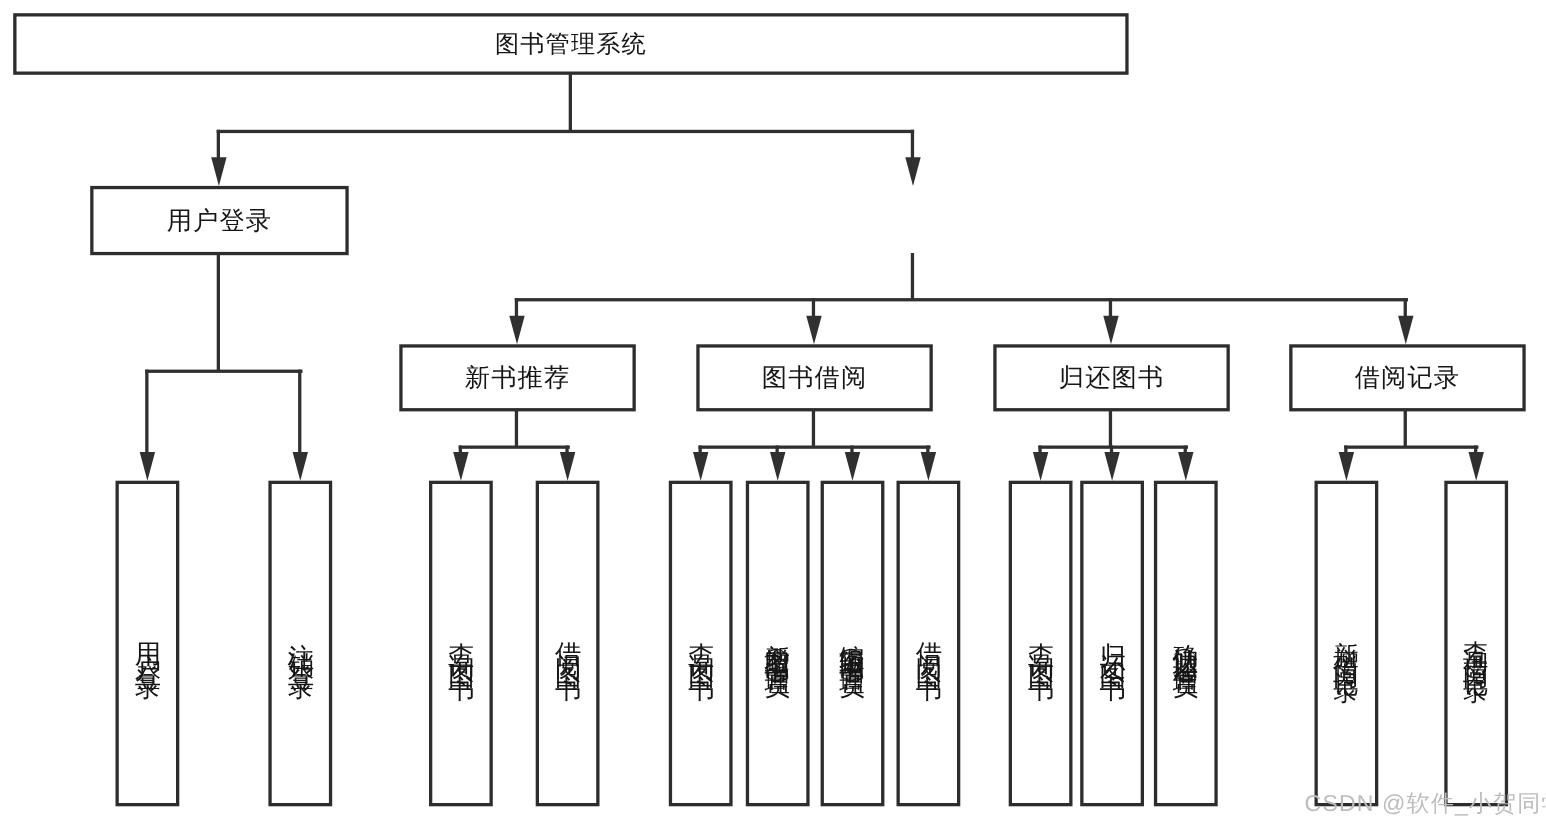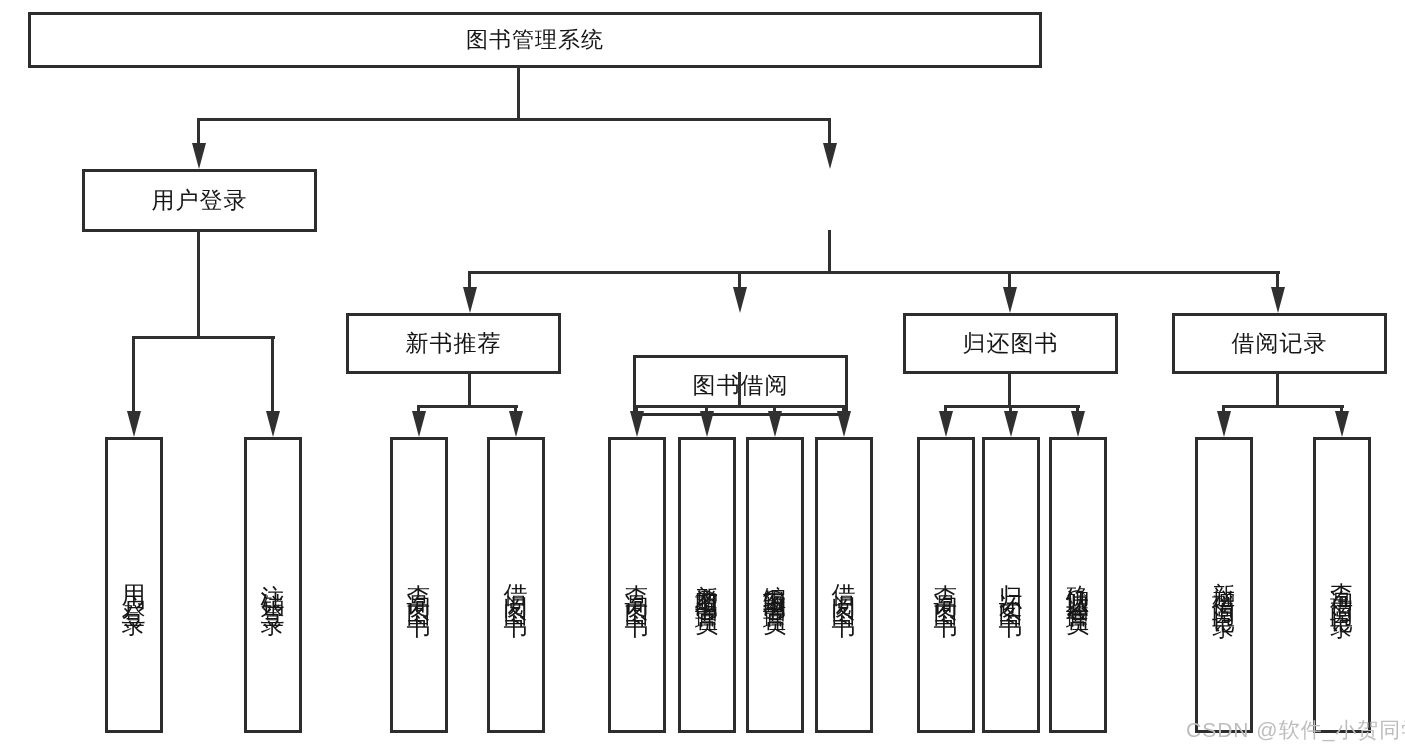--- a/index.html
+++ b/index.html
@@ -16,21 +16,21 @@
     box-sizing:border-box;
     border:3px solid #2d2d2d;
     background:#ffffff;
     display:flex;
     align-items:center;
     justify-content:center;
     font-size:23px;
     letter-spacing:1px;
     color:#161616;
   }
-  .root{left:28px;top:12px;width:1014px;height:56px;font-size:22px;}
+  .root{left:12px;top:12px;width:1014px;height:56px;font-size:22px;}
   .lvl2{top:169px;width:235px;height:63px;}
   .lvl3{top:313px;width:215px;height:61px;}
   .leaf{top:437px;width:58px;height:296px;}
   .vtext{
     writing-mode:vertical-rl;
     line-height:1.05;
     font-size:24px;
     letter-spacing:10px;
     white-space:nowrap;
   }
@@ -59,24 +59,24 @@
 <div class="canvas">
 
   <div class="node root">
     <span>图书管理系统</span>
   </div>
 
   <div class="node lvl2" style="left:82px;">
     <span>用户登录</span>
   </div>
 
-  <div class="node lvl3" style="left:346px;justify-content:center;">
+  <div class="node lvl3" style="left:363px;justify-content:center;">
     <span>新书推荐</span>
   </div>
-  <div class="node lvl3" style="left:633px;margin-top:42px;">
+  <div class="node lvl3" style="left:633px;">
     <span>图书借阅</span>
   </div>
   <div class="node lvl3" style="left:903px;">
     <span>归还图书</span>
   </div>
   <div class="node lvl3" style="left:1172px;">
     <span>借阅记录</span>
   </div>
 
   <div class="node leaf" style="left:105px;">

